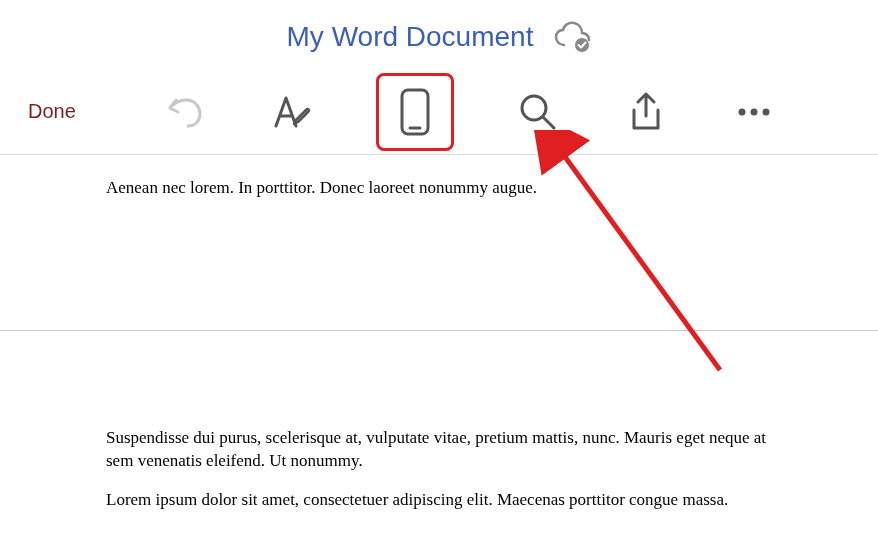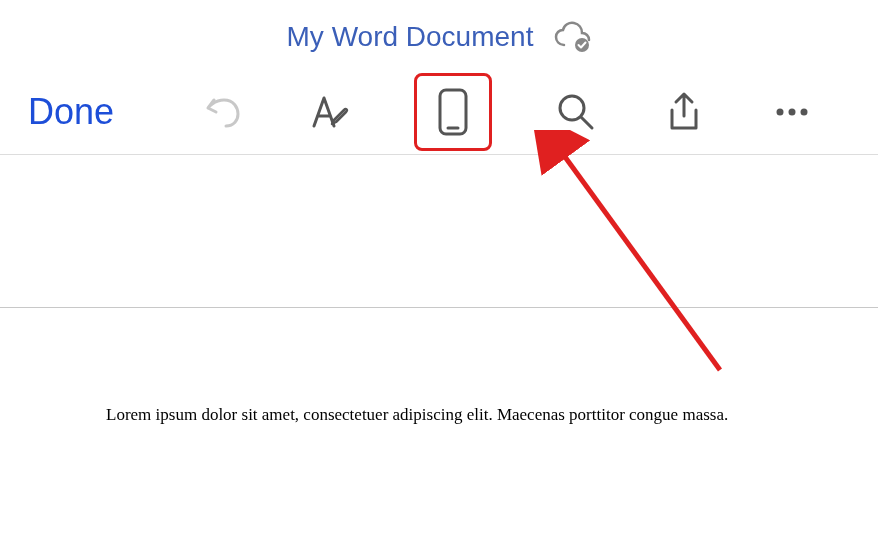--- a/index.html
+++ b/index.html
@@ -34,23 +34,23 @@
   display: flex;
   align-items: center;
 }
 .toolbar-row {
   height: 85px;
   display: flex;
   align-items: center;
   padding: 0 28px 0 28px;
 }
 .done-button {
-  font-size: 36px;
+  font-size: 20px;
   font-weight: 400;
-  color: #1d4ed8;
+  color: #7f1d1d;
   cursor: pointer;
   margin-right: 84px;
 }
 .toolbar-icons {
   display: flex;
   align-items: center;
   gap: 60px;
 }
 .icon-btn {
   width: 48px;
@@ -137,21 +137,23 @@
           <circle cx="10" cy="22" r="3.5" fill="#555"></circle>
           <circle cx="22" cy="22" r="3.5" fill="#555"></circle>
           <circle cx="34" cy="22" r="3.5" fill="#555"></circle>
         </svg>
       </div>
     </div>
   </div>
 </div>
 
 <div class="content">
+  <p class="para">Aenean nec lorem. In porttitor. Donec laoreet nonummy augue.</p>
   <div class="page-break"></div>
+  <p class="para">Suspendisse dui purus, scelerisque at, vulputate vitae, pretium mattis, nunc. Mauris eget neque at sem venenatis eleifend. Ut nonummy.</p>
   <p class="para">Lorem ipsum dolor sit amet, consectetuer adipiscing elit. Maecenas porttitor congue massa.</p>
 </div>
 
 <svg class="arrow-overlay" style="left:510px; top:130px;" width="230" height="260">
   <defs>
     <marker id="arrowhead" markerWidth="12" markerHeight="12" refX="2" refY="6" orient="auto">
       <path d="M 0 0 L 12 6 L 0 12 Z" fill="#e02020"></path>
     </marker>
   </defs>
   <line x1="210" y1="240" x2="50" y2="20" stroke="#e02020" stroke-width="5" marker-end="url(#arrowhead)"></line>

